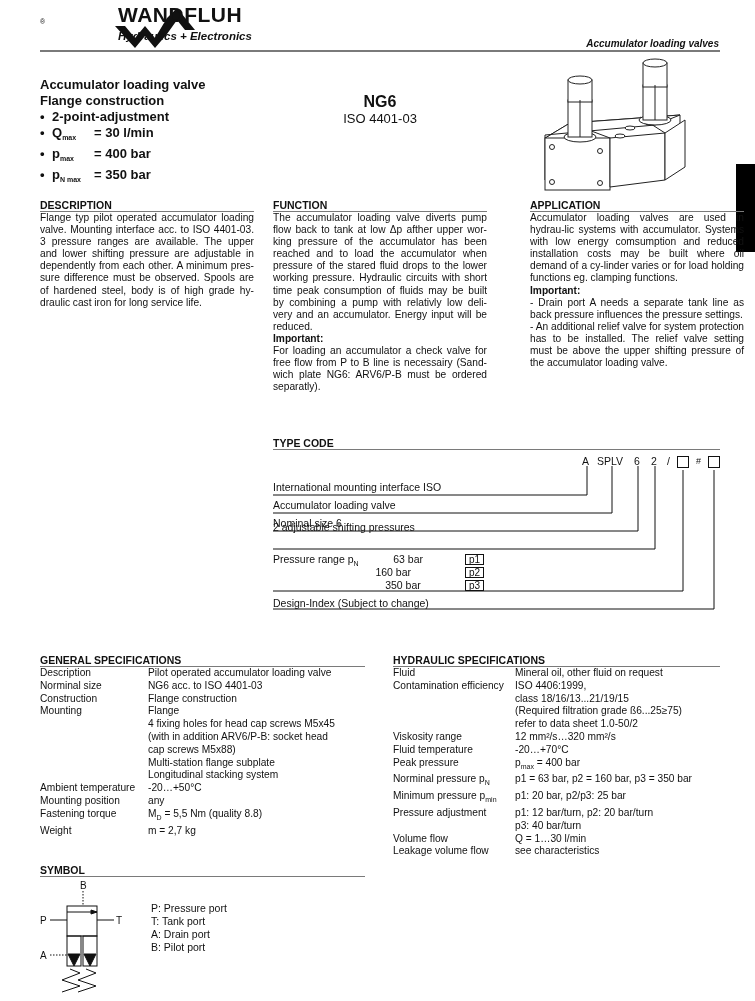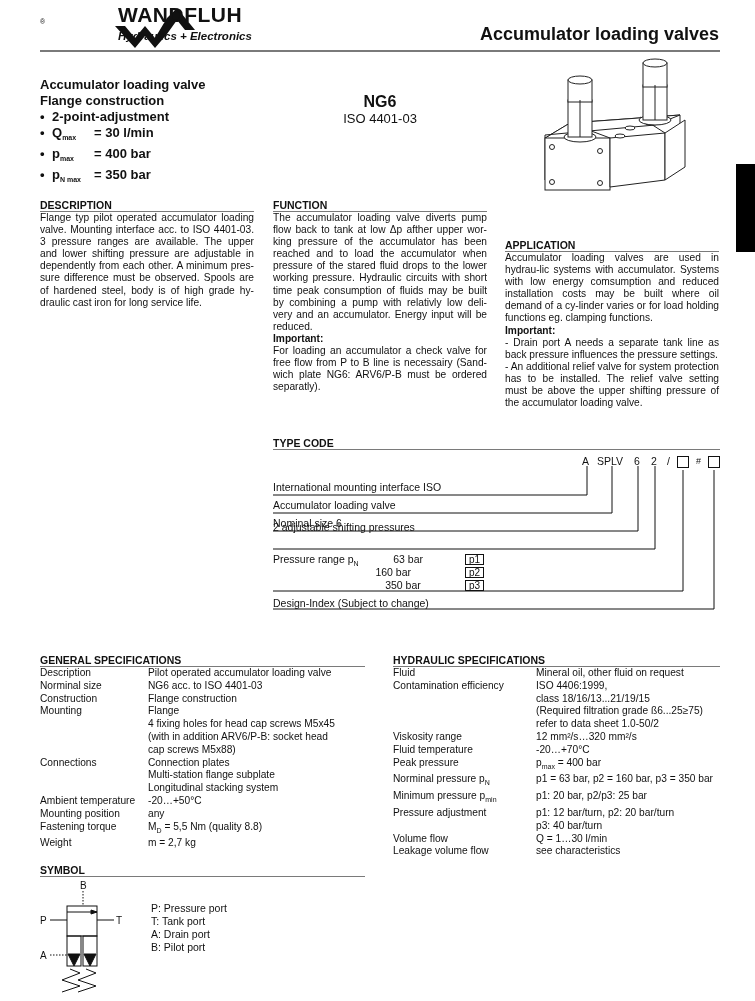--- a/index.html
+++ b/index.html
@@ -6,21 +6,21 @@
   html, body { width: 755px; height: 1001px; background: #fff; overflow: hidden; }
   body { position: relative; font-family: "Liberation Sans", sans-serif; color: #111; }
   .abs { position: absolute; }
 
   
   #logo { left: 40px; top: 4px; width: 230px; height: 44px; }
   .brand { left: 118px; top: 3px; font-size: 21px; font-weight: bold; letter-spacing: 0.5px; }
   .tagline { left: 118px; top: 30px; font-size: 11.5px; font-weight: bold; font-style: italic; }
   .reg { left: 40px; top: 18px; font-size: 7px; }
   .header-rule { left: 40px; top: 50px; width: 680px; height: 2px; background: #7a7a7a; }
-  .cat-title { right: 36px; top: 24px; font-size: 18px; font-weight: bold; }
+  .cat-title { right: 36px; top: 38px; font-size: 10px; font-weight: bold; font-style: italic; }
   .side-tab { left: 736px; top: 164px; width: 19px; height: 88px; background: #000; }
 
   
   .intro { left: 40px; top: 77px; font-size: 13px; font-weight: bold; line-height: 16px; }
   .intro .bl { padding-left: 0; }
   .intro .bl .dot { display: inline-block; width: 12px; }
   .intro .sym { display: inline-block; width: 42px; }
   sub { font-size: 7px; vertical-align: -3px; }
 
   .ng { left: 300px; top: 93px; width: 160px; text-align: center; }
@@ -28,37 +28,37 @@
   .ng .s { font-size: 13px; }
 
   #product-image { left: 540px; top: 55px; width: 150px; height: 140px; }
 
   
   .sec-h { font-size: 10.5px; font-weight: bold; border-bottom: 1.5px solid #7a7a7a; line-height: 12px; }
   .para { font-size: 10.2px; line-height: 12.1px; text-align: justify; }
   .para b { font-weight: bold; }
   .col1 { left: 40px; top: 199px; width: 214px; }
   .col2 { left: 273px; top: 199px; width: 214px; }
-  .col3 { left: 505px; top: 199px; width: 214px; margin-top: 40px; }
+  .col3 { left: 530px; top: 199px; width: 214px; }
 
   
   .tc { left: 273px; top: 437px; width: 447px; }
   .tc-svg { left: 273px; top: 448px; width: 447px; height: 170px; }
   .tc-code { top: 455px; font-size: 10.5px; }
   .tc-row { left: 273px; font-size: 10.5px; }
   .tc-box { width: 12px; height: 12px; border: 1px solid #111; }
   .pr-box { font-size: 10px; border: 1px solid #111; width: 19px; height: 11px; line-height: 10px; text-align: center; }
 
   
   .spec { font-size: 10.2px; line-height: 12.8px; }
   .spec .row { display: flex; }
   .gen { left: 40px; top: 654px; width: 325px; }
   .gen .k { width: 108px; flex: none; }
   .hyd { left: 393px; top: 654px; width: 327px; }
-  .hyd .k { width: 143px; flex: none; }
+  .hyd .k { width: 122px; flex: none; }
 
   .symbol-sec { left: 40px; top: 864px; width: 325px; }
   #symbol-diagram { left: 40px; top: 876px; width: 100px; height: 125px; }
   .legend { left: 151px; top: 902px; font-size: 10.5px; line-height: 13px; }
 </style>
 </head>
 <body>
 
 <svg id="logo" class="abs" viewBox="0 0 80 44">
   <polygon points="0,22 10,22 20,34 30,22 40,34 52,14 62,4 80,26 70,26 62,16 52,30 40,44 30,32 20,44" fill="#111"></polygon>
@@ -190,24 +190,20 @@
         <span class="k"></span>
         <span>4 fixing holes for head cap screws M5x45</span>
       </div>
       <div class="row">
         <span class="k"></span>
         <span>(with in addition ARV6/P-B: socket head</span>
       </div>
       <div class="row">
         <span class="k"></span>
         <span>cap screws M5x88)</span>
-      </div>
-      <div class="row">
-        <span class="k">Connections</span>
-        <span>Connection plates</span>
       </div>
       <div class="row">
         <span class="k"></span>
         <span>Multi-station flange subplate</span>
       </div>
       <div class="row">
         <span class="k"></span>
         <span>Longitudinal stacking system</span>
       </div>
       <div class="row">

